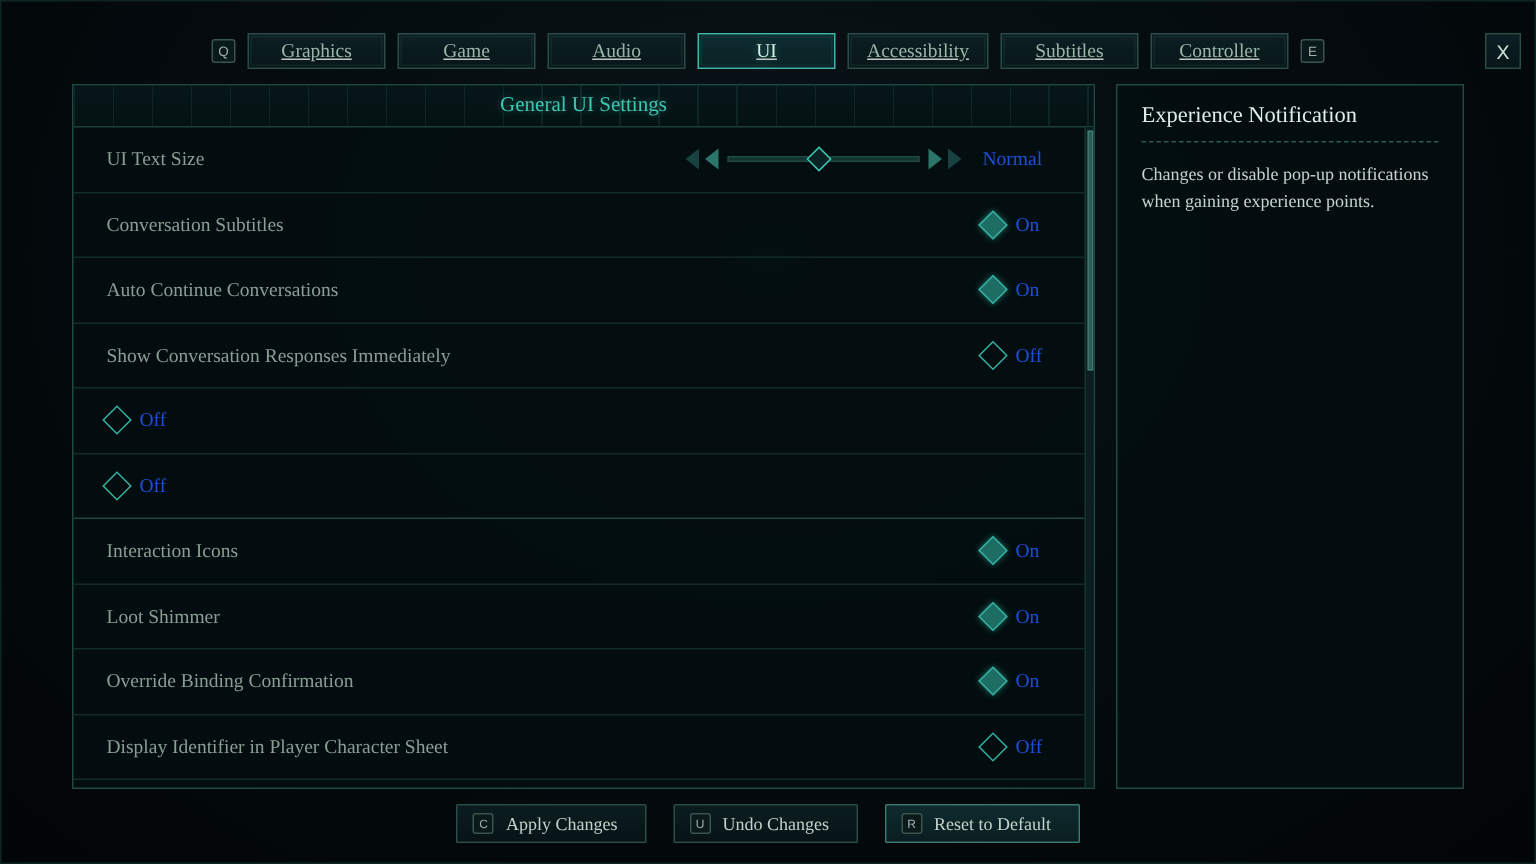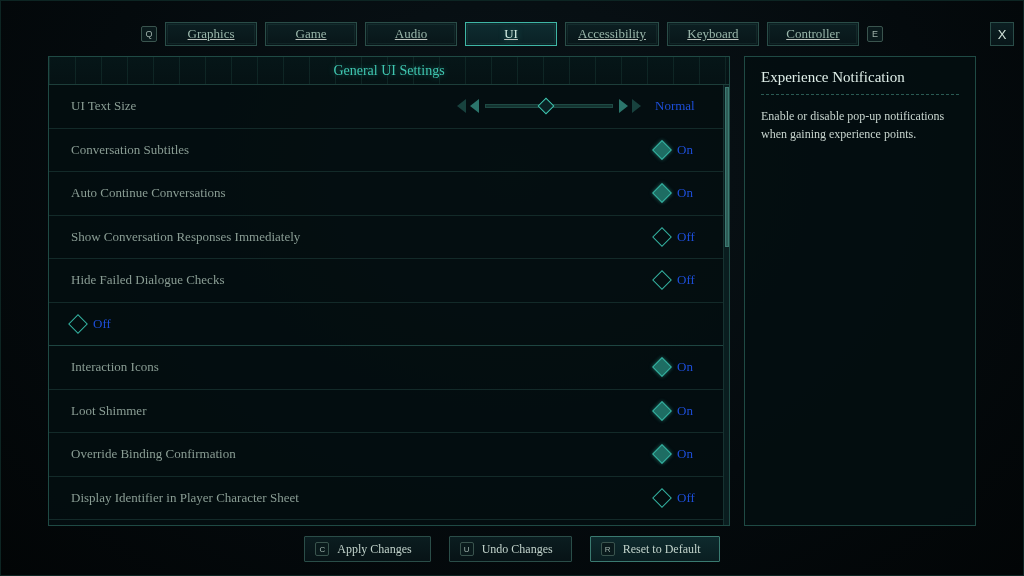--- a/index.html
+++ b/index.html
@@ -222,21 +222,21 @@
 <body>
 
 <div class="tabbar">
   <div class="keyhint">Q</div>
   <div id="tabs-mount" style="display: flex; gap: 8px; text-decoration: underline;">
       <div class="tab">Graphics</div>
       <div class="tab">Game</div>
       <div class="tab">Audio</div>
       <div class="tab active">UI</div>
       <div class="tab">Accessibility</div>
-      <div class="tab">Keyboard</div>
+      <div class="tab">Subtitles</div>
       <div class="tab">Controller</div>
     </div>
   <div class="keyhint">E</div>
   <div class="close-x">X</div>
 </div>
 
 <div class="main">
   <div class="panel-left">
     <div class="group-header">General UI Settings</div>
     <div class="scrollwrap">
@@ -269,21 +269,20 @@
             </div>
           </div>
           <div class="row">
             <div class="label">Show Conversation Responses Immediately</div>
             <div class="value">
               <div class="diamond"></div>
               <span>Off</span>
             </div>
           </div>
           <div class="row">
-            <div class="label">Hide Failed Dialogue Checks</div>
             <div class="value">
               <div class="diamond"></div>
               <span>Off</span>
             </div>
           </div>
           <div class="row row-divider">
             <div class="value">
               <div class="diamond"></div>
               <span>Off</span>
             </div>
@@ -318,21 +317,21 @@
           </div>
         </div>
       <div class="scrolltrack">
         <div class="scrollthumb"></div>
       </div>
     </div>
   </div>
 
   <div class="panel-right">
     <div class="info-title">Experience Notification</div>
-    <div class="info-body">Enable or disable pop-up notifications when gaining experience points.</div>
+    <div class="info-body">Changes or disable pop-up notifications when gaining experience points.</div>
   </div>
 </div>
 
 <div class="bottombar">
   <div class="bbtn">
     <span class="keyhint">C</span>
     <span>Apply Changes</span>
   </div>
   <div class="bbtn">
     <span class="keyhint">U</span>

